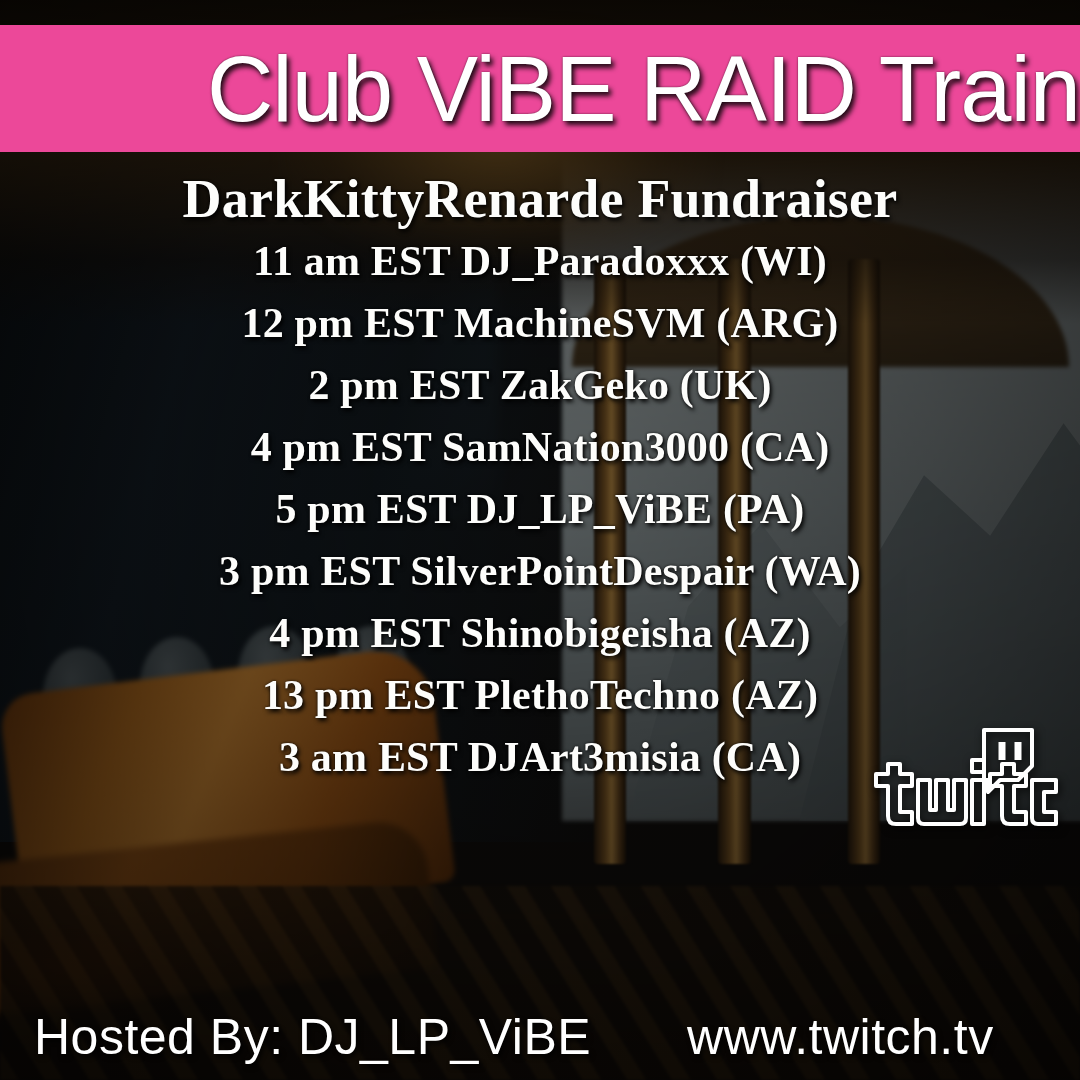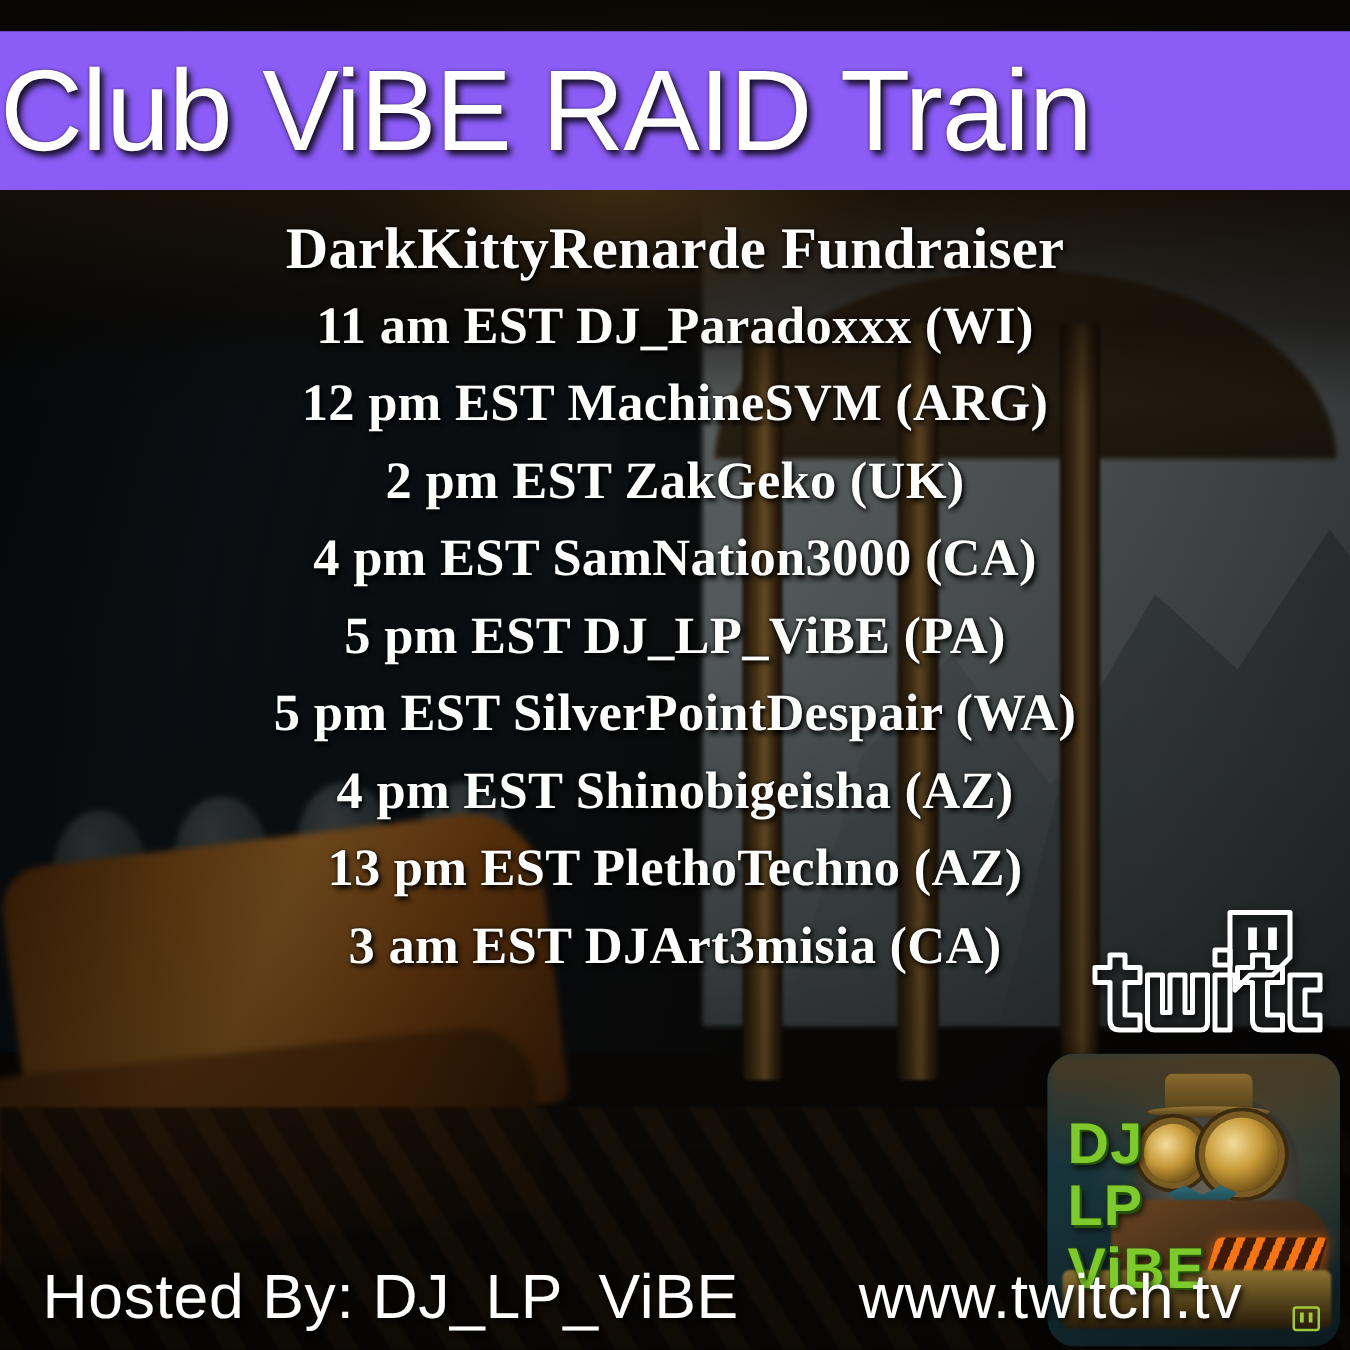--- a/index.html
+++ b/index.html
@@ -111,22 +111,22 @@
   
   .bg-vignette{
     position:absolute; inset:0;
     background:
       radial-gradient(ellipse at 50% 46%, rgba(0,0,0,.40) 0%, rgba(0,0,0,.56) 52%, rgba(0,0,0,.74) 100%);
   }
 
   
   .banner{
     position:absolute; left:0; top:25px; width:100%; height:127px;
-    background:#8b5cf6;
-    display:flex; align-items:center; justify-content:flex-start;
+    background:#ec4899;
+    display:flex; align-items:center; justify-content:flex-end;
   }
   .banner-title{
     font-family:"Liberation Sans", sans-serif;
     font-size:92px; font-weight:400; letter-spacing:-1px;
     color:#ffffff; line-height:1;
     text-shadow:3px 4px 5px rgba(0,0,0,.85), 0 0 2px rgba(0,0,0,.6);
     white-space:nowrap;
   }
 
   
@@ -137,21 +137,21 @@
   .sched-line{
     font-family:"Liberation Serif", serif;
     font-weight:700;
     font-size:42px;
     line-height:62px;
     color:#fdfdfb;
     letter-spacing:.2px;
     white-space:nowrap;
     text-shadow:2px 3px 4px rgba(0,0,0,.9), 0 0 3px rgba(0,0,0,.75);
   }
-  .sched-line.header{ font-size:47px; }
+  .sched-line.header{ font-size:54px; }
 
   
   .footer{
     position:absolute; left:0; bottom:14px; width:100%;
     display:flex; align-items:center;
     font-family:"Liberation Sans", sans-serif;
     font-size:50px; font-weight:400; color:#ffffff;
     letter-spacing:.5px;
     text-shadow:2px 3px 5px rgba(0,0,0,.9);
   }
@@ -246,21 +246,21 @@
     <div class="banner-title">Club ViBE RAID Train</div>
   </div>
 
   <div class="schedule">
     <div class="sched-line header">DarkKittyRenarde Fundraiser</div>
     <div class="sched-line">11 am  EST DJ_Paradoxxx (WI)</div>
     <div class="sched-line">12 pm EST MachineSVM (ARG)</div>
     <div class="sched-line">2 pm EST ZakGeko (UK)</div>
     <div class="sched-line">4 pm EST SamNation3000 (CA)</div>
     <div class="sched-line">5 pm EST DJ_LP_ViBE (PA)</div>
-    <div class="sched-line">5 pm EST SilverPointDespair (WA)</div>
+    <div class="sched-line">3 pm EST SilverPointDespair (WA)</div>
     <div class="sched-line">4 pm EST Shinobigeisha (AZ)</div>
     <div class="sched-line">13 pm EST PlethoTechno (AZ)</div>
     <div class="sched-line">3 am EST DJArt3misia (CA)</div>
   </div>
 
   <div class="twitch">
     <svg viewBox="0 0 194 112" xmlns="http://www.w3.org/2000/svg" fill="none" stroke="#ffffff" stroke-width="4" stroke-linejoin="round">
 
       <g>
         <path d="M118 4 H166 V40 L152 54 H134 L122 66 V54 H118 Z"></path>
@@ -272,41 +272,19 @@
         <path d="M10 48 H22 V38 H34 V48 H46 V60 H34 V86 H46 V98 H30 Q22 98 22 90 V60 H10 Z"></path>
         <path d="M52 54 H64 V84 H70 V54 H82 V84 H88 V54 H100 V92 Q100 98 94 98 H58 Q52 98 52 92 Z"></path>
         <path d="M106 54 H118 V98 H106 Z"></path>
         <path d="M106 34 H118 V46 H106 Z"></path>
         <path d="M124 48 H136 V38 H148 V48 H160 V60 H148 V86 H160 V98 H144 Q136 98 136 90 V60 H124 Z"></path>
         <path d="M166 54 H190 V66 H178 V86 H190 V98 H172 Q166 98 166 92 Z"></path>
       </g>
     </svg>
   </div>
 
-  <div class="avatar">
-    <div class="av-bg"></div>
-    <div class="av-room"></div>
-    <div class="av-owl"></div>
-    <div class="av-hat"></div>
-    <div class="av-hatbrim"></div>
-    <div class="goggle g1"></div>
-    <div class="goggle g2"></div>
-    <div class="av-scarf"></div>
-    <div class="av-coat"></div>
-    <div class="av-keys"></div>
-    <div class="av-deck"></div>
-    <div class="av-text">
-      <div>DJ</div>
-      <div>LP</div>
-      <div>ViBE</div>
-    </div>
-    <div class="av-badge">
-        <i></i>
-        <i></i>
-      </div>
-  </div>
 
   <div class="footer">
     <span class="footer-host">Hosted By: DJ_LP_ViBE</span>
     <span class="footer-url">www.twitch.tv</span>
   </div>
 
 </div>
 
 </body></html>

